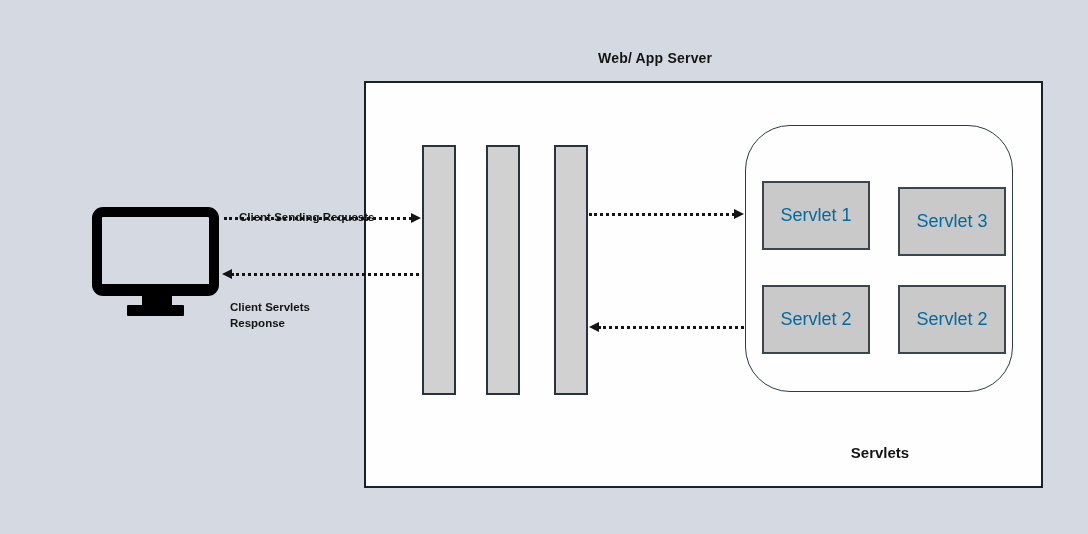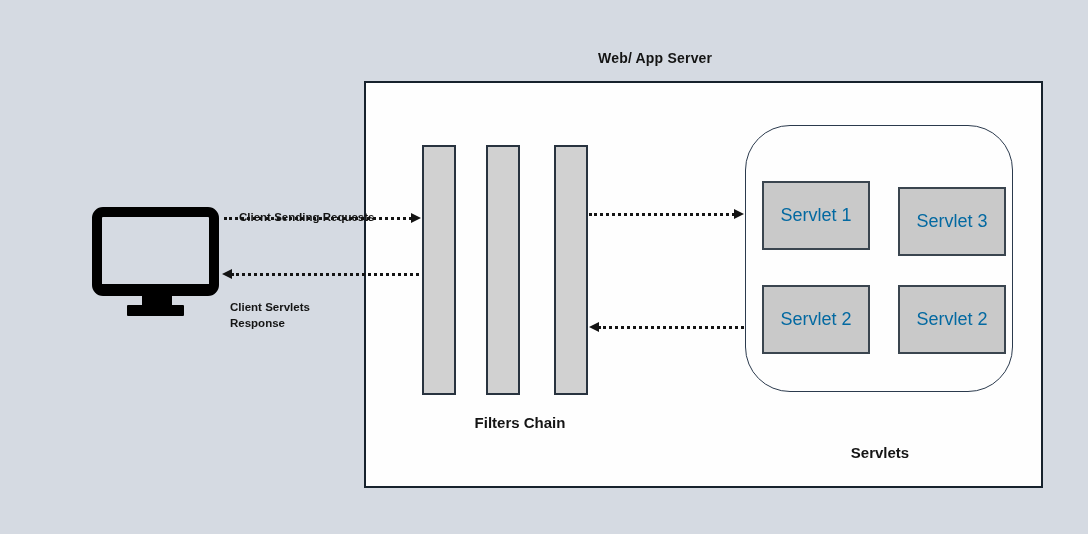--- a/index.html
+++ b/index.html
@@ -150,21 +150,20 @@
   </div>
   <div class="abs arrow arrow-response">
     <div class="head head-left"></div>
   </div>
   <div class="abs client-label label-request">Client Sending Requests</div>
   <div class="abs client-label label-response">Client Servlets Response</div>
 
   <div class="abs filter-bar filter-bar-1"></div>
   <div class="abs filter-bar filter-bar-2"></div>
   <div class="abs filter-bar filter-bar-3"></div>
-  <div class="abs section-label filters-label">Filters Chain</div>
 
   <div class="abs arrow arrow-to-servlets">
     <div class="head head-right"></div>
   </div>
   <div class="abs arrow arrow-from-servlets">
     <div class="head head-left"></div>
   </div>
 
   <div class="abs servlets-container"></div>
   <div class="abs servlet-box servlet-1">Servlet 1</div>

